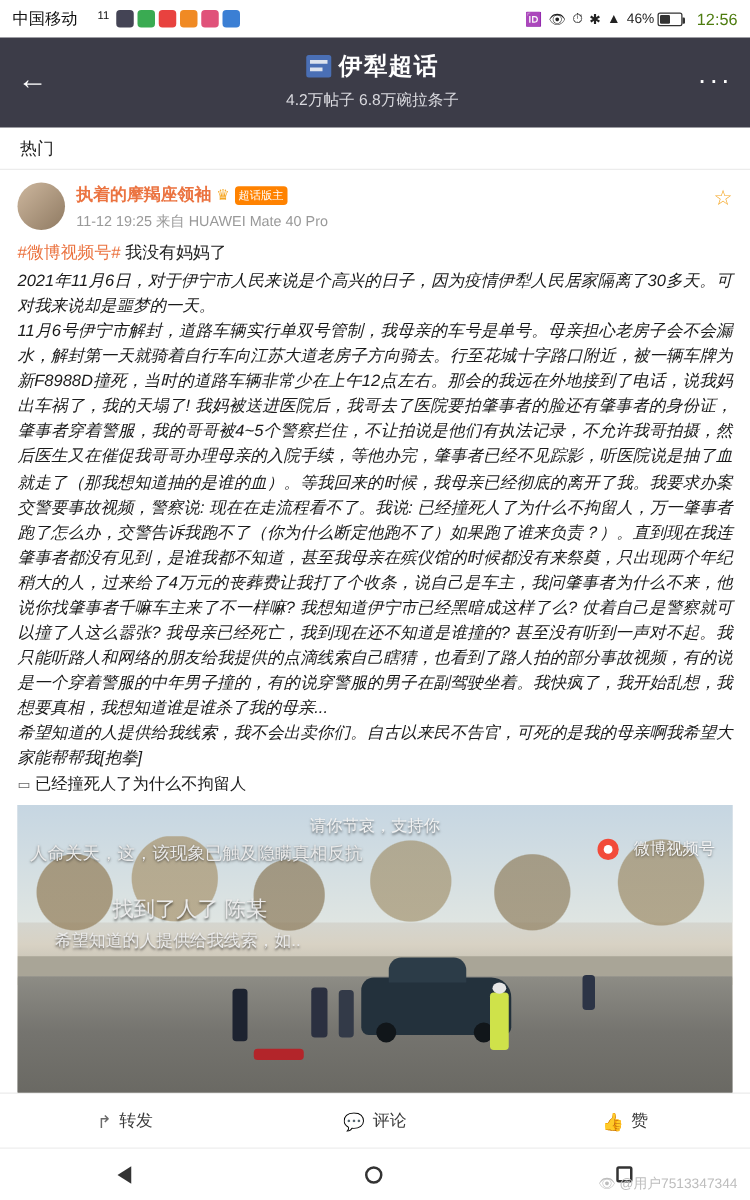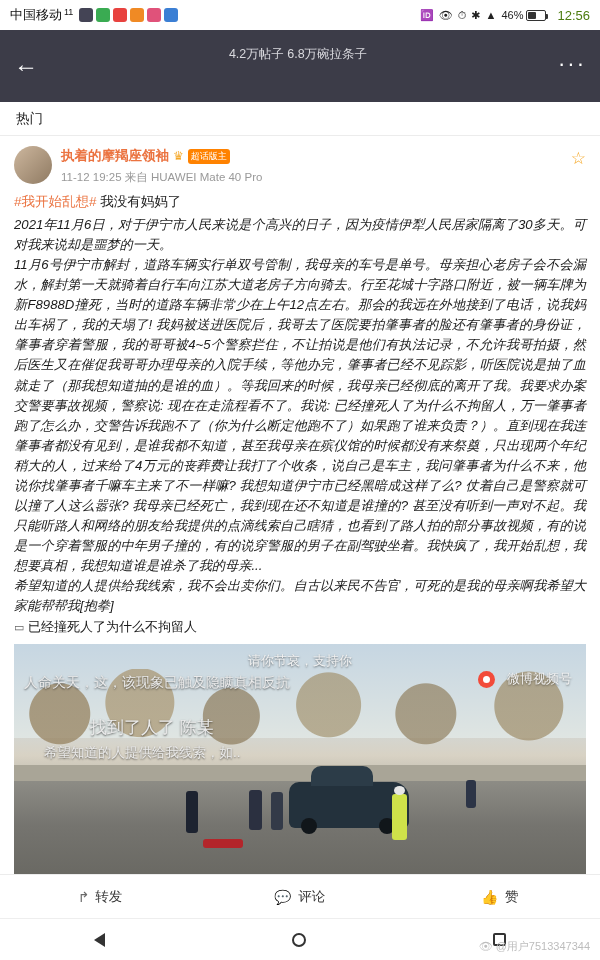--- a/index.html
+++ b/index.html
@@ -22,21 +22,21 @@
     height: 30px;
     background: #ffffff;
     display: flex;
     align-items: center;
     padding: 0 10px;
     font-size: 13px;
     color: #111;
     flex: 0 0 auto;
   }
   .statusbar .carrier { font-size: 13px; letter-spacing: 0; }
-  .statusbar .sig { font-size: 9px; margin-left: 2px; position: relative; top: -3px;}
+  .statusbar .sig { font-size: 9px; margin-left: 16px; position: relative; top: -3px;}
   .status-icons-left { display: flex; align-items: center; gap: 3px; margin-left: 6px; }
   .mini-icon {
     width: 14px; height: 14px; border-radius: 3px;
     display: inline-block;
     font-size: 9px; color: #fff; text-align: center; line-height: 14px;
   }
   .mi-red { background: #e8423f; }
   .mi-orange { background: #f08a24; }
   .mi-green { background: #3aab52; }
   .mi-blue { background: #3b7fd4; }
@@ -274,20 +274,24 @@
             <span class="batt-fill"></span>
           </span>
       </span>
       <span class="clock">12:56</span>
     </span>
   </div>
 
   <div class="header">
     <div class="back-arrow">←</div>
     <div class="head-center">
+      <div class="head-title-row">
+        <span class="head-logo"></span>
+        <span class="head-title">伊犁超话</span>
+      </div>
       <div class="head-sub">4.2万帖子 6.8万碗拉条子</div>
     </div>
     <div class="more-dots">···</div>
   </div>
 
   <div class="tabbar">
     <div class="tab">热门</div>
   </div>
 
   <div class="content">
@@ -302,21 +306,21 @@
           </div>
           <div class="time-row">
             <span>11-12 19:25</span>
             <span>来自 HUAWEI Mate 40 Pro</span>
           </div>
         </div>
         <div class="star-icon">☆</div>
       </div>
 
       <div class="topic-line">
-        <span class="topic-tag">#我开始乱想#</span><span class="topic-rest"> 我没有妈妈了</span>
+        <span class="topic-tag">#微博视频号#</span><span class="topic-rest"> 我没有妈妈了</span>
       </div>
 
       <div class="body-text">
         <p>2021年11月6日，对于伊宁市人民来说是个高兴的日子，因为疫情伊犁人民居家隔离了30多天。可对我来说却是噩梦的一天。</p>
         <p>11月6号伊宁市解封，道路车辆实行单双号管制，我母亲的车号是单号。母亲担心老房子会不会漏水，解封第一天就骑着自行车向江苏大道老房子方向骑去。行至花城十字路口附近，被一辆车牌为新F8988D撞死，当时的道路车辆非常少在上午12点左右。那会的我远在外地接到了电话，说我妈出车祸了，我的天塌了! 我妈被送进医院后，我哥去了医院要拍肇事者的脸还有肇事者的身份证，肇事者穿着警服，我的哥哥被4~5个警察拦住，不让拍说是他们有执法记录，不允许我哥拍摄，然后医生又在催促我哥哥办理母亲的入院手续，等他办完，肇事者已经不见踪影，听医院说是抽了血就走了（那我想知道抽的是谁的血）。等我回来的时候，我母亲已经彻底的离开了我。我要求办案交警要事故视频，警察说: 现在在走流程看不了。我说: 已经撞死人了为什么不拘留人，万一肇事者跑了怎么办，交警告诉我跑不了（你为什么断定他跑不了）如果跑了谁来负责？）。直到现在我连肇事者都没有见到，是谁我都不知道，甚至我母亲在殡仪馆的时候都没有来祭奠，只出现两个年纪稍大的人，过来给了4万元的丧葬费让我打了个收条，说自己是车主，我问肇事者为什么不来，他说你找肇事者千嘛车主来了不一样嘛? 我想知道伊宁市已经黑暗成这样了么? 仗着自己是警察就可以撞了人这么嚣张? 我母亲已经死亡，我到现在还不知道是谁撞的? 甚至没有听到一声对不起。我只能听路人和网络的朋友给我提供的点滴线索自己瞎猜，也看到了路人拍的部分事故视频，有的说是一个穿着警服的中年男子撞的，有的说穿警服的男子在副驾驶坐着。我快疯了，我开始乱想，我想要真相，我想知道谁是谁杀了我的母亲...</p>
         <p>希望知道的人提供给我线索，我不会出卖你们。自古以来民不告官，可死的是我的母亲啊我希望大家能帮帮我[抱拳]</p>
       </div>
 
       <div class="video-ref">
         <span class="vicon">▭</span>

